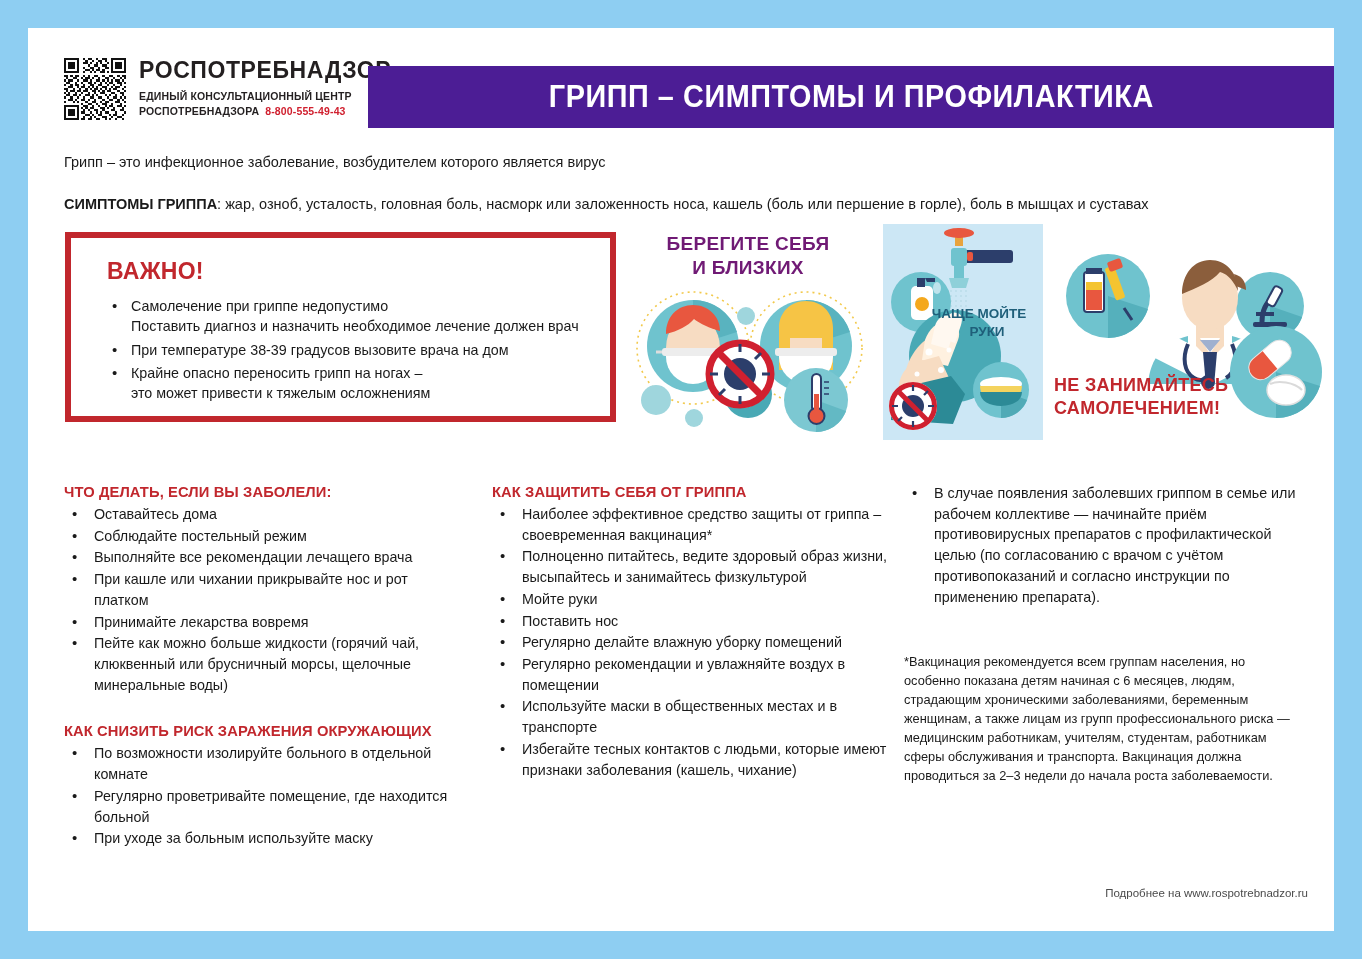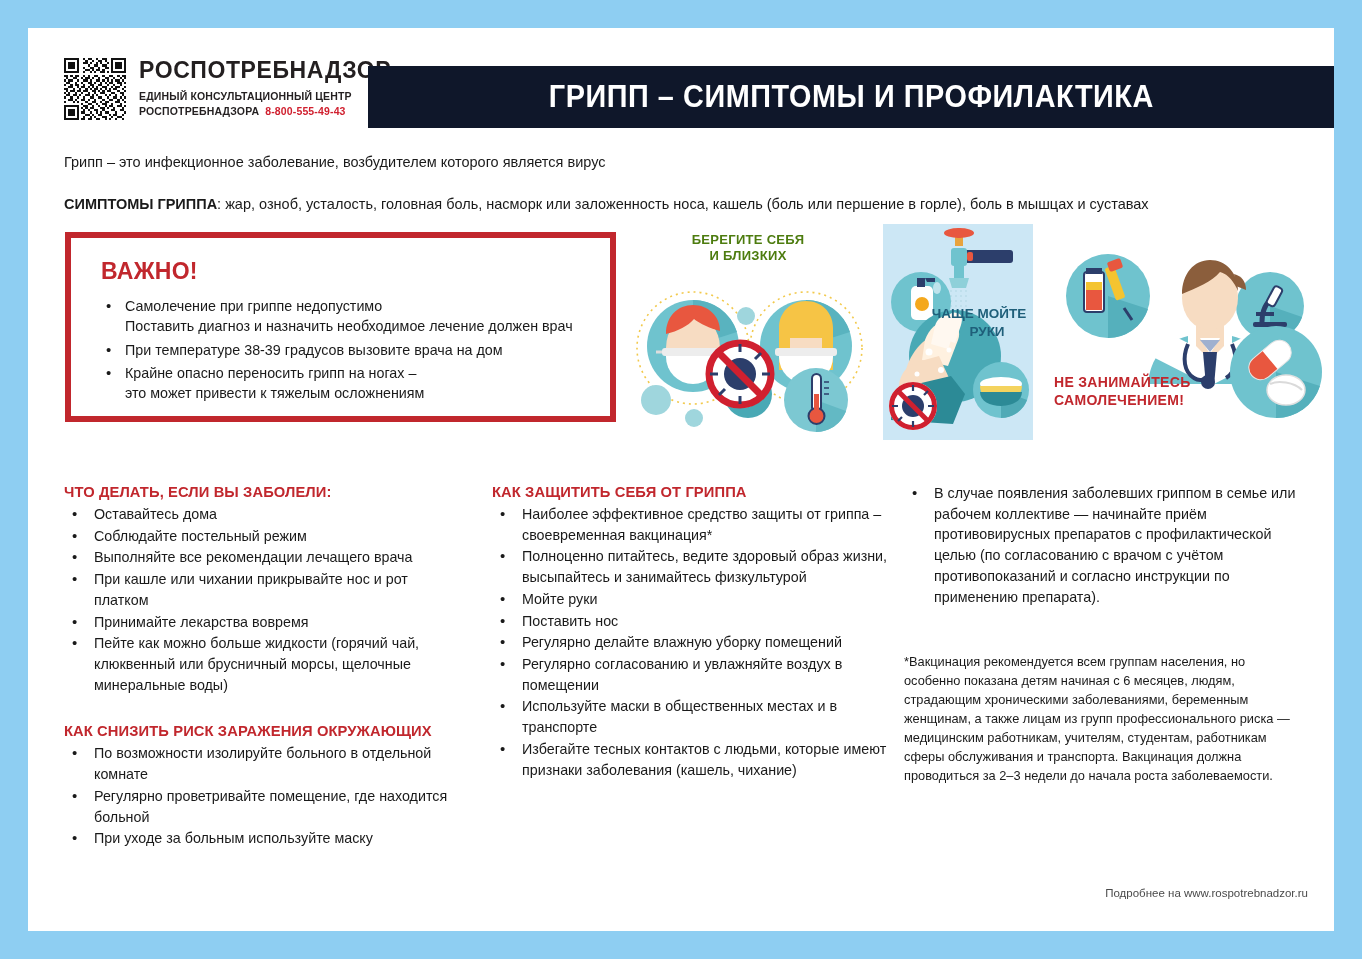--- a/index.html
+++ b/index.html
@@ -26,57 +26,57 @@
     line-height:1;white-space:nowrap;
   }
   .brand-sub{
     margin-top:7px;font-size:10.5px;font-weight:700;color:#231f20;
     letter-spacing:.15px;line-height:1.42;white-space:nowrap;
   }
   .brand-sub .phone{color:#D0202F;margin-left:6px;}
 
   .title-bar{
     position:absolute;left:340px;top:38px;right:0;height:62px;
-    background:#0f172a;display:flex;align-items:center;justify-content:center;
+    background:#4c1d95;display:flex;align-items:center;justify-content:center;
   }
   .title-bar .t{
     color:#fff;font-size:31px;font-weight:700;letter-spacing:.6px;
     transform:scaleX(.93);white-space:nowrap;
   }
 
   
   .intro{position:absolute;left:36px;top:124px;right:30px;color:#1a1a1a;}
   .intro .l1{font-size:14.5px;line-height:1.5;}
   .intro .l2{font-size:14.5px;line-height:1.5;margin-top:20px;}
   .intro .l2 b{font-weight:700;}
 
   
   .important{
     position:absolute;left:37px;top:204px;width:551px;height:190px;
-    border:6px solid #C1272D;background:#fff;box-sizing:border-box;
+    border:6px solid #C1272D;background:#fff;box-sizing:border-box;padding-left:6px;
   }
   .important h2{
     margin:0;padding:20px 0 0 30px;color:#C1272D;
     font-size:23px;font-weight:700;letter-spacing:.3px;
   }
   .important ul{margin:11px 0 0 0;padding:0 18px 0 32px;list-style:none;}
   .important li{
     position:relative;padding-left:22px;font-size:14.3px;line-height:1.42;
     color:#1a1a1a;margin-bottom:3px;
   }
   .important li::before{
     content:"•";position:absolute;left:3px;top:-1px;font-size:15px;color:#1a1a1a;
   }
 
   
   .illus{position:absolute;left:600px;top:196px;width:700px;height:225px;}
   .cap{font-weight:700;letter-spacing:.3px;line-height:1.25;}
-  .cap-teal{color:#4d7c0f;font-size:13px;}
-  .cap-red{color:#C1272D;font-size:14px;}
-  .washpanel{position:absolute;left:255px;top:0;width:150px;height:216px;background:#CCE7F5;}
+  .cap-teal{color:#701a75;font-size:19px;}
+  .cap-red{color:#C1272D;font-size:18px;}
+  .washpanel{position:absolute;left:255px;top:0;width:150px;height:216px;background:#CCE7F5;padding-left:10px;}
 
   
   .cols{position:absolute;left:36px;top:455px;right:26px;bottom:10px;}
   .col{position:absolute;top:0;}
   .col1{left:0;width:400px;}
   .col2{left:428px;width:400px;}
   .col3{left:840px;width:400px;}
 
   h3.sec{
     margin:0 0 4px 0;color:#C1272D;font-size:15.2px;font-weight:700;
@@ -557,21 +557,21 @@
     </div>
 
     <div class="col col2">
       <h3 class="sec">КАК ЗАЩИТИТЬ СЕБЯ ОТ ГРИППА</h3>
       <ul class="blist">
         <li>Наиболее эффективное средство защиты от гриппа – своевременная вакцинация*</li>
         <li>Полноценно питайтесь, ведите здоровый образ жизни, высыпайтесь и занимайтесь физкультурой</li>
         <li>Мойте руки</li>
         <li>Поставить нос</li>
         <li>Регулярно делайте влажную уборку помещений</li>
-        <li>Регулярно согласованию и увлажняйте воздух в помещении</li>
+        <li>Регулярно рекомендации и увлажняйте воздух в помещении</li>
         <li>Используйте маски в общественных местах и в транспорте</li>
         <li>Избегайте тесных контактов с людьми, которые имеют признаки заболевания (кашель, чихание)</li>
       </ul>
     </div>
 
     <div class="col col3">
       <ul class="blist">
         <li>В случае появления заболевших гриппом в семье или рабочем коллективе — начинайте приём противовирусных препаратов с профилактической целью (по согласованию с врачом с учётом противопоказаний и согласно инструкции по применению препарата).</li>
       </ul>
       <div class="note">*Вакцинация рекомендуется всем группам населения, но особенно показана детям начиная с 6 месяцев, людям, страдающим хроническими заболеваниями, беременным женщинам, а также лицам из групп профессионального риска — медицинским работникам, учителям, студентам, работникам сферы обслуживания и транспорта. Вакцинация должна проводиться за 2–3 недели до начала роста заболеваемости.</div>

